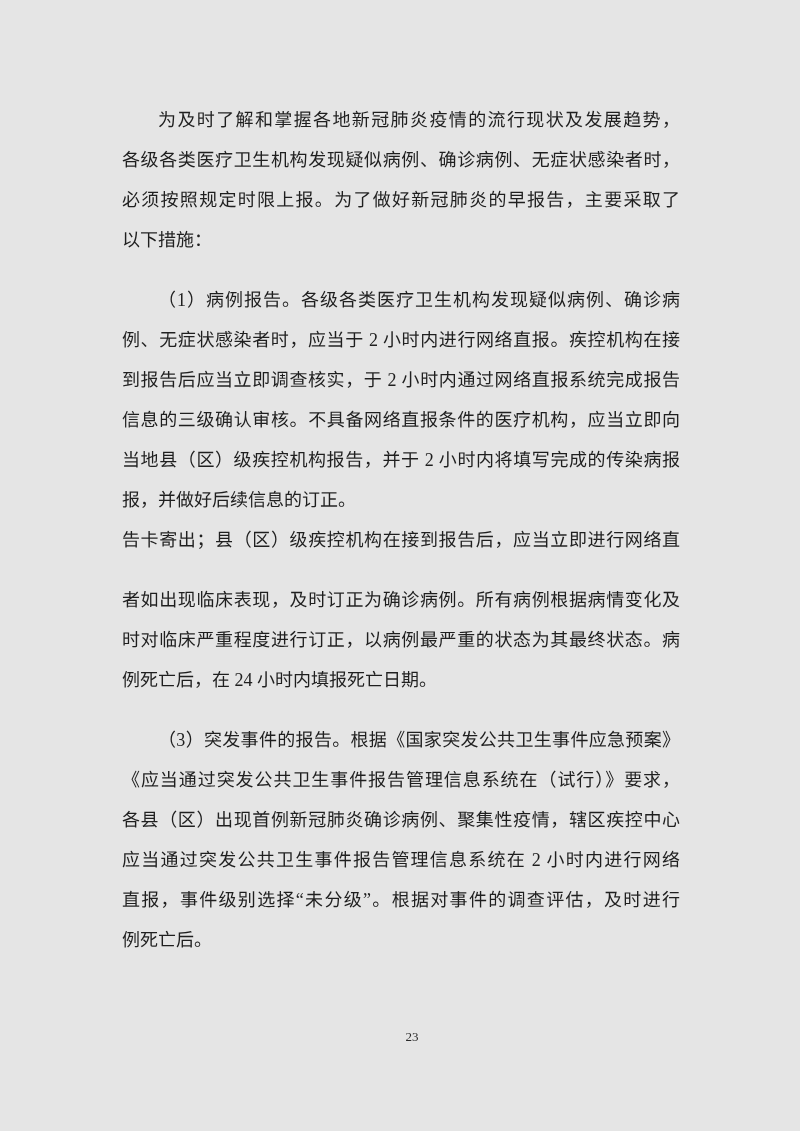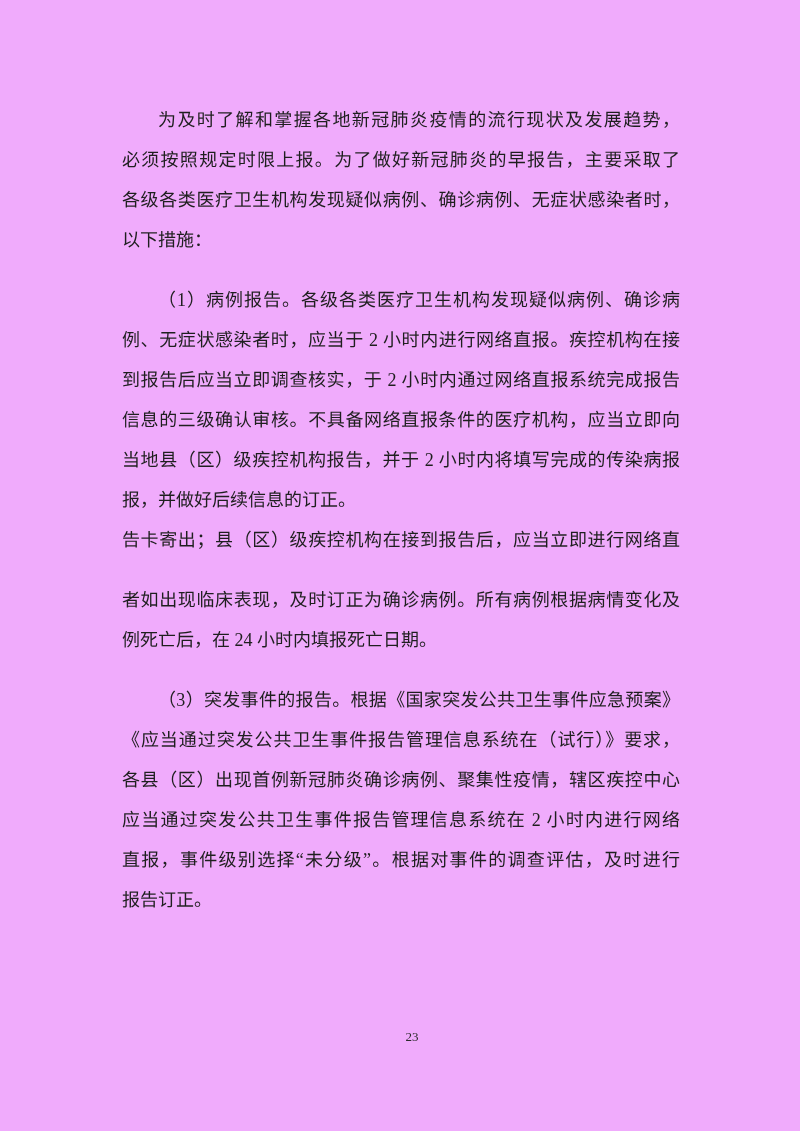--- a/index.html
+++ b/index.html
@@ -4,21 +4,21 @@
 <style>
   html, body {
     margin: 0;
     padding: 0;
     background: #ffffff;
   }
   .page {
     position: relative;
     width: 800px;
     height: 1131px;
-    background: #f0abfc;
+    background: #e5e5e5;
     overflow: hidden;
     font-family: "Liberation Serif", "DejaVu Serif", serif;
     color: #1f1f1f;
   }
   .text-block {
     position: absolute;
     left: 122px;
     top: 100px;
     width: 558px;
     font-size: 18px;
@@ -50,40 +50,41 @@
     color: #2a2a2a;
   }
 </style>
 </head>
 <body>
 
 <div class="page">
   <div class="text-block">
       <div class="paragraph">
         <div class="line first">为及时了解和掌握各地新冠肺炎疫情的流行现状及发展趋势，</div>
+        <div class="line">各级各类医疗卫生机构发现疑似病例、确诊病例、无症状感染者时，</div>
         <div class="line">必须按照规定时限上报。为了做好新冠肺炎的早报告，主要采取了</div>
-        <div class="line">各级各类医疗卫生机构发现疑似病例、确诊病例、无症状感染者时，</div>
         <div class="line last">以下措施：</div>
       </div>
       <div class="paragraph">
         <div class="line first">（1）病例报告。各级各类医疗卫生机构发现疑似病例、确诊病</div>
         <div class="line">例、无症状感染者时，应当于 2 小时内进行网络直报。疾控机构在接</div>
         <div class="line">到报告后应当立即调查核实，于 2 小时内通过网络直报系统完成报告</div>
         <div class="line">信息的三级确认审核。不具备网络直报条件的医疗机构，应当立即向</div>
         <div class="line">当地县（区）级疾控机构报告，并于 2 小时内将填写完成的传染病报</div>
         <div class="line last">报，并做好后续信息的订正。</div>
         <div class="line">告卡寄出；县（区）级疾控机构在接到报告后，应当立即进行网络直</div>
       </div>
       <div class="paragraph">
         <div class="line">者如出现临床表现，及时订正为确诊病例。所有病例根据病情变化及</div>
+        <div class="line">时对临床严重程度进行订正，以病例最严重的状态为其最终状态。病</div>
         <div class="line last">例死亡后，在 24 小时内填报死亡日期。</div>
       </div>
       <div class="paragraph">
         <div class="line first">（3）突发事件的报告。根据《国家突发公共卫生事件应急预案》</div>
         <div class="line">《应当通过突发公共卫生事件报告管理信息系统在（试行）》要求，</div>
         <div class="line">各县（区）出现首例新冠肺炎确诊病例、聚集性疫情，辖区疾控中心</div>
         <div class="line">应当通过突发公共卫生事件报告管理信息系统在 2 小时内进行网络</div>
         <div class="line">直报，事件级别选择“未分级”。根据对事件的调查评估，及时进行</div>
-        <div class="line last">报告订正。</div>
+        <div class="line last">例死亡后。</div>
       </div>
     </div>
   <div class="page-number">23</div>
 </div>
 
 </body></html>

